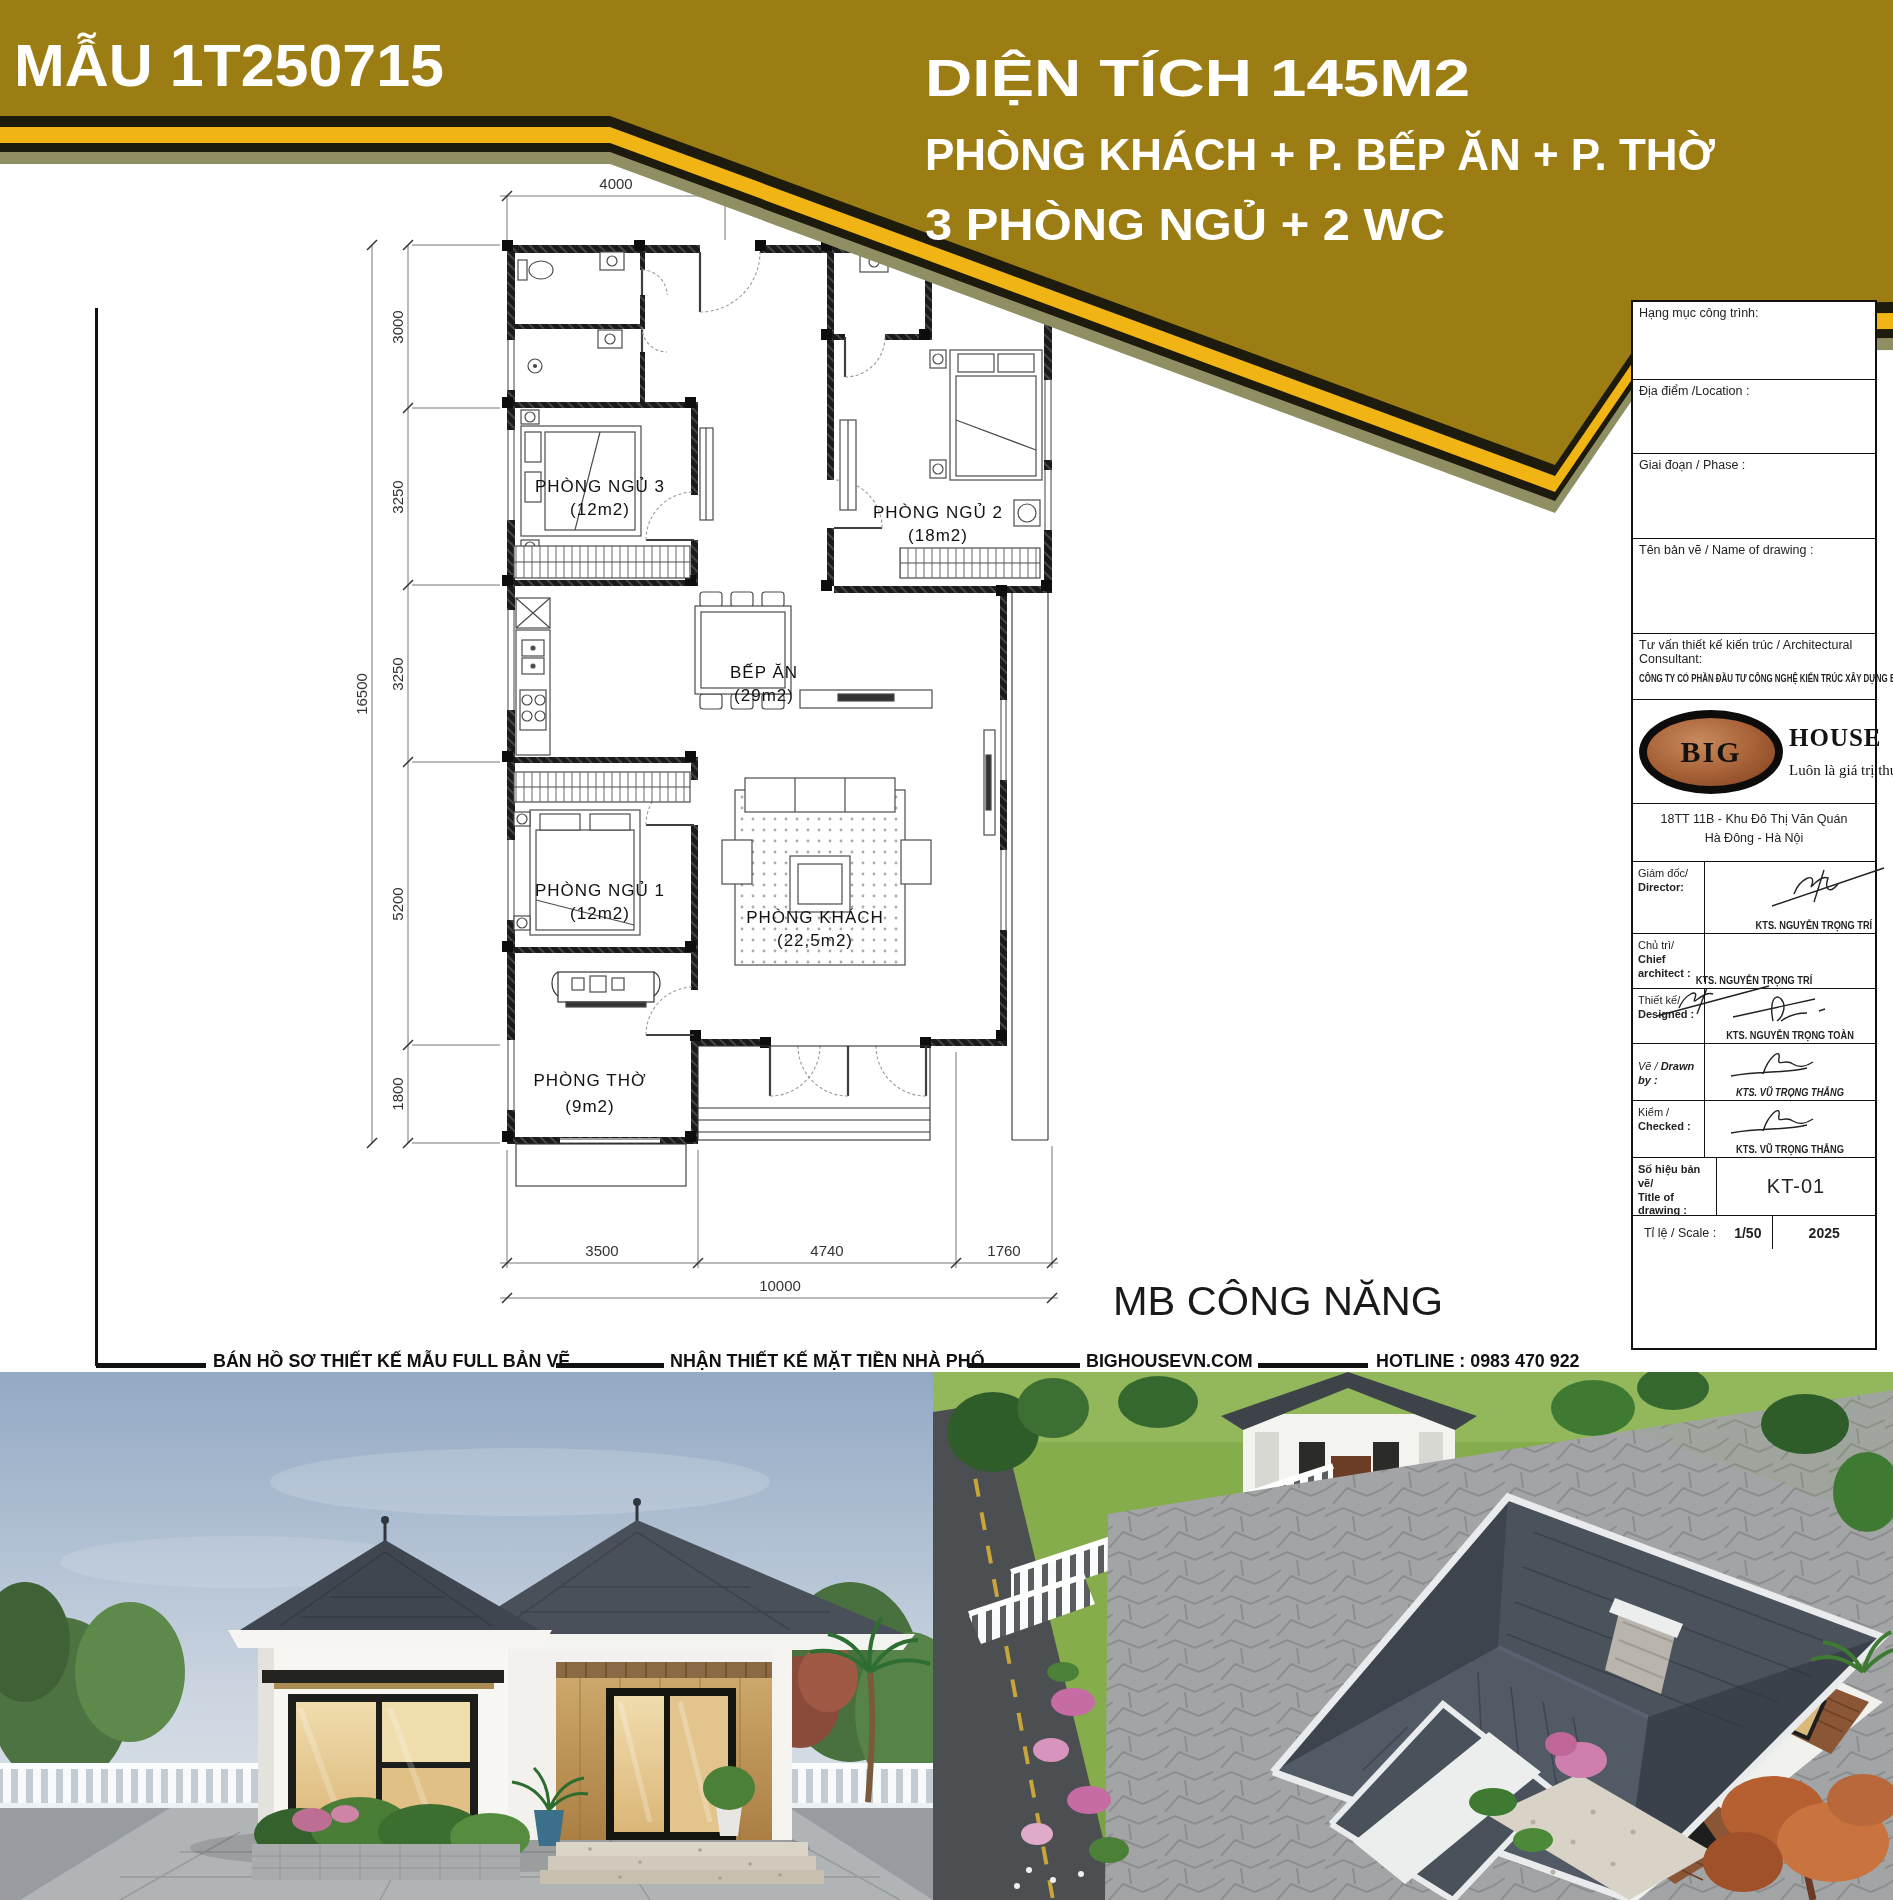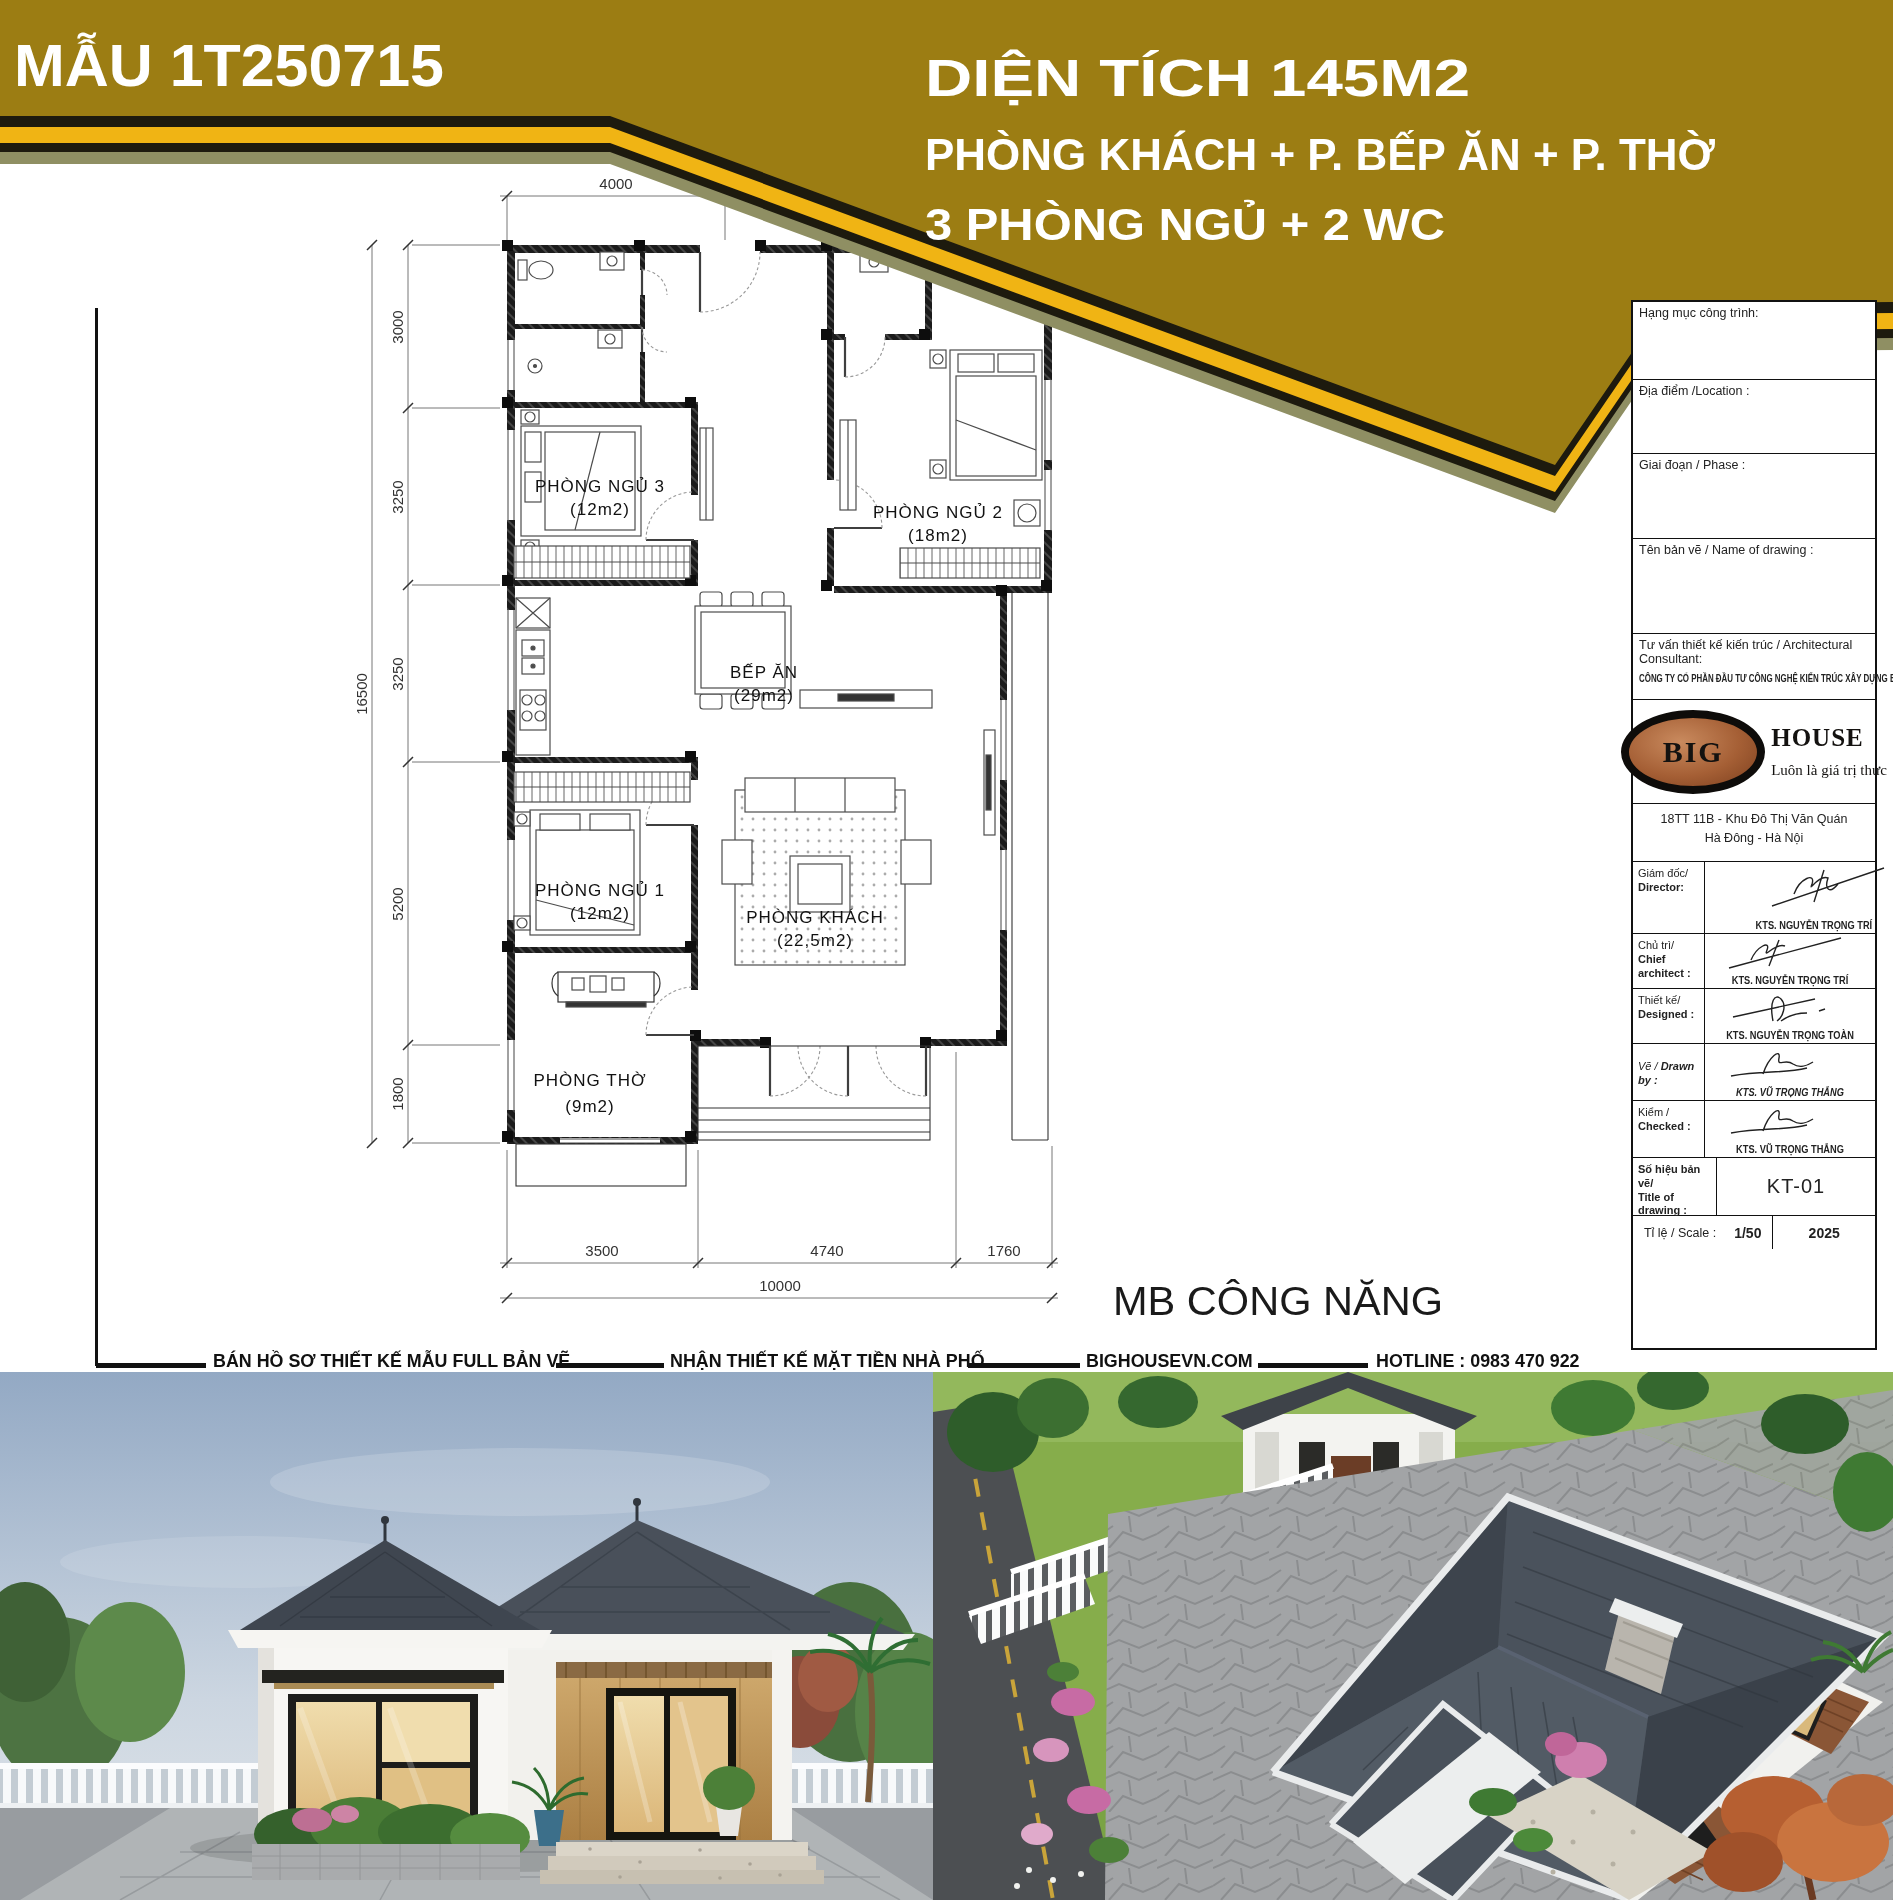--- a/index.html
+++ b/index.html
@@ -14,21 +14,21 @@
   .tb-row{box-sizing:border-box;border-bottom:1.6px solid #111;padding:4px 6px;position:relative;}
   .tb-label{font-size:12.5px;color:#222;}
   .tb-sig{display:flex;border-bottom:1.6px solid #111;box-sizing:border-box;position:relative;}
   .tb-sig .lbl{width:72px;border-right:1.6px solid #111;box-sizing:border-box;padding:5px 3px 2px 5px;font-size:11px;line-height:1.25;}
   .tb-sig .lbl .l2{font-weight:bold;}
   .tb-sig .sigarea{flex:1;position:relative;}
   .signame{position:absolute;left:0;right:0;bottom:2px;text-align:center;font-size:10.5px;font-weight:bold;
            transform:scaleX(.88);white-space:nowrap;}
   .sigpath{position:absolute;left:18px;top:2px;}
   .company-line{font-weight:bold;font-size:11px;white-space:nowrap;transform:scaleX(.72);transform-origin:0 50%;margin-top:6px;}
-  .logo-box{display:flex;align-items:center;justify-content:center;height:100%;}
+  .logo-box{display:flex;align-items:center;justify-content:space-between;height:100%;}
   .logo-ellipse{width:128px;height:68px;border-radius:50%;border:8px solid #0e0c0a;
       background:radial-gradient(ellipse at 40% 35%, #c98a5e 0%, #a55f35 55%, #7c3f1e 100%);
       display:flex;align-items:center;justify-content:center;flex:none;}
   .logo-big{font-family:"Liberation Serif", serif;font-weight:bold;font-size:30px;color:#141210;letter-spacing:2px;}
   .logo-right{margin-left:6px;}
   .logo-house{font-family:"Liberation Serif", serif;font-weight:bold;font-size:25px;color:#141210;letter-spacing:1px;}
   .logo-tag{font-family:"Liberation Serif", serif;font-size:15px;color:#141210;margin-top:10px;white-space:nowrap;}
   .addr{text-align:center;font-size:12.5px;line-height:1.55;padding-top:6px;}
 
   
@@ -370,21 +370,21 @@
         <div>Giám đốc/</div>
       <div class="l2">Director:</div>
       </div>
     <div class="sigarea">
       <svg class="sigpath" width="130" height="46" viewBox="0 0 130 46">
         <path d="M28 30 C34 14 50 8 46 20 C42 30 52 10 62 14 C58 26 64 30 72 20 M6 42 L118 4 M48 38 L58 6" stroke="#222" stroke-width="1.4" fill="none"></path>
         </svg>
       <div class="signame">KTS. NGUYỄN TRỌNG TRÍ</div>
     </div>
   </div>
-  <div class="tb-sig" style="height:55px;">
+  <div class="tb-sig" style="height:55px;flex-direction:column;">
     <div class="lbl">
         <div>Chủ trì/</div>
       <div class="l2">Chief architect :</div>
       </div>
     <div class="sigarea">
       <svg class="sigpath" width="130" height="34" viewBox="0 0 130 34">
         <path d="M28 24 C34 10 48 4 44 14 C40 24 52 6 62 10 M6 32 L118 2 M46 30 L56 4" stroke="#222" stroke-width="1.4" fill="none"></path>
         </svg>
       <div class="signame">KTS. NGUYỄN TRỌNG TRÍ</div>
     </div>

